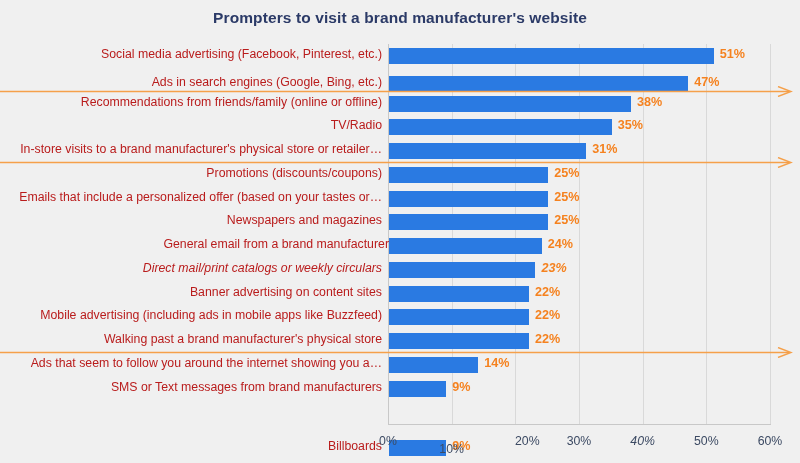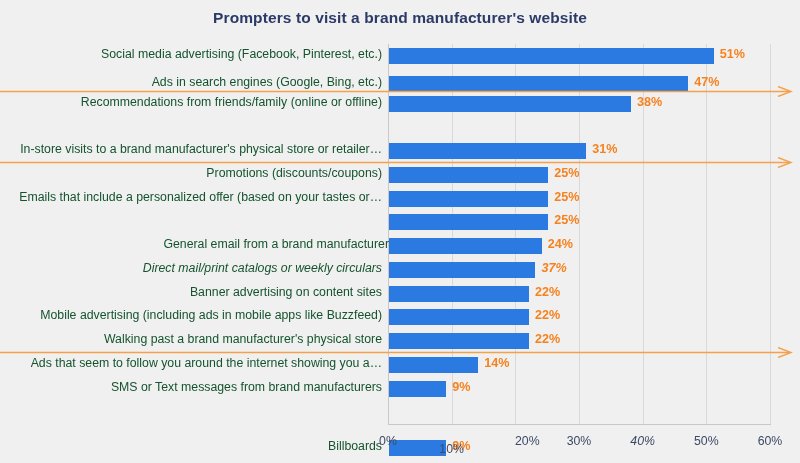--- a/index.html
+++ b/index.html
@@ -77,21 +77,21 @@
     width: 800px;
     height: 23.75px;
   }
   .row-label {
     position: absolute;
     right: 418px;
     top: 3px;
     width: 382px;
     text-align: right;
     font-size: 12.3px;
-    color: #14532d;
+    color: #b91c1c;
     white-space: nowrap;
     overflow: hidden;
     text-overflow: clip;
   }
   .bar {
     position: absolute;
     left: 389px;
     top: 4px;
     height: 16px;
     background: #2a7ae2;
@@ -162,48 +162,54 @@
       <div class="row" style="top: 28px;">
         <div class="row-label">Ads in search engines (Google, Bing, etc.)</div>
         <div class="bar" style="width: 299.233px;"></div>
         <div class="bar-value" style="left: 694.233px;">47%</div>
       </div>
       <div class="row" style="top: 47.5px;">
         <div class="row-label">Recommendations from friends/family (online or offline)</div>
         <div class="bar" style="width: 241.933px;"></div>
         <div class="bar-value" style="left: 636.933px;">38%</div>
       </div>
+      <div class="row" style="top: 71.25px;">
+        <div class="row-label">TV/Radio</div>
+        <div class="bar" style="width: 222.833px;"></div>
+        <div class="bar-value" style="left: 617.833px;">35%</div>
+      </div>
       <div class="row" style="top: 95px;">
         <div class="row-label">In-store visits to a brand manufacturer's physical store or retailer…</div>
         <div class="bar" style="width: 197.367px;"></div>
         <div class="bar-value" style="left: 592.367px;">31%</div>
       </div>
       <div class="row" style="top: 118.75px;">
         <div class="row-label">Promotions (discounts/coupons)</div>
         <div class="bar" style="width: 159.167px;"></div>
         <div class="bar-value" style="left: 554.167px;">25%</div>
       </div>
       <div class="row" style="top: 142.5px;">
         <div class="row-label">Emails that include a personalized offer (based on your tastes or…</div>
         <div class="bar" style="width: 159.167px;"></div>
         <div class="bar-value" style="left: 554.167px;">25%</div>
       </div>
       <div class="row" style="top: 166.25px;">
+        <div class="row-label">Newspapers and magazines</div>
         <div class="bar" style="width: 159.167px;"></div>
         <div class="bar-value" style="left: 554.167px;">25%</div>
       </div>
       <div class="row" style="top: 190px; padding-left: 7px;">
         <div class="row-label">General email from a brand manufacturer</div>
         <div class="bar" style="width: 152.8px;"></div>
         <div class="bar-value" style="left: 547.8px;">24%</div>
       </div>
       <div class="row" style="top: 213.75px; font-style: italic;">
         <div class="row-label">Direct mail/print catalogs or weekly circulars</div>
         <div class="bar" style="width: 146.433px;"></div>
-        <div class="bar-value" style="left: 541.433px;">37%</div>
+        <div class="bar-value" style="left: 541.433px;">23%</div>
       </div>
       <div class="row" style="top: 237.5px;">
         <div class="row-label">Banner advertising on content sites</div>
         <div class="bar" style="width: 140.067px;"></div>
         <div class="bar-value" style="left: 535.067px;">22%</div>
       </div>
       <div class="row" style="top: 261.25px;">
         <div class="row-label">Mobile advertising (including ads in mobile apps like Buzzfeed)</div>
         <div class="bar" style="width: 140.067px;"></div>
         <div class="bar-value" style="left: 535.067px;">22%</div>

